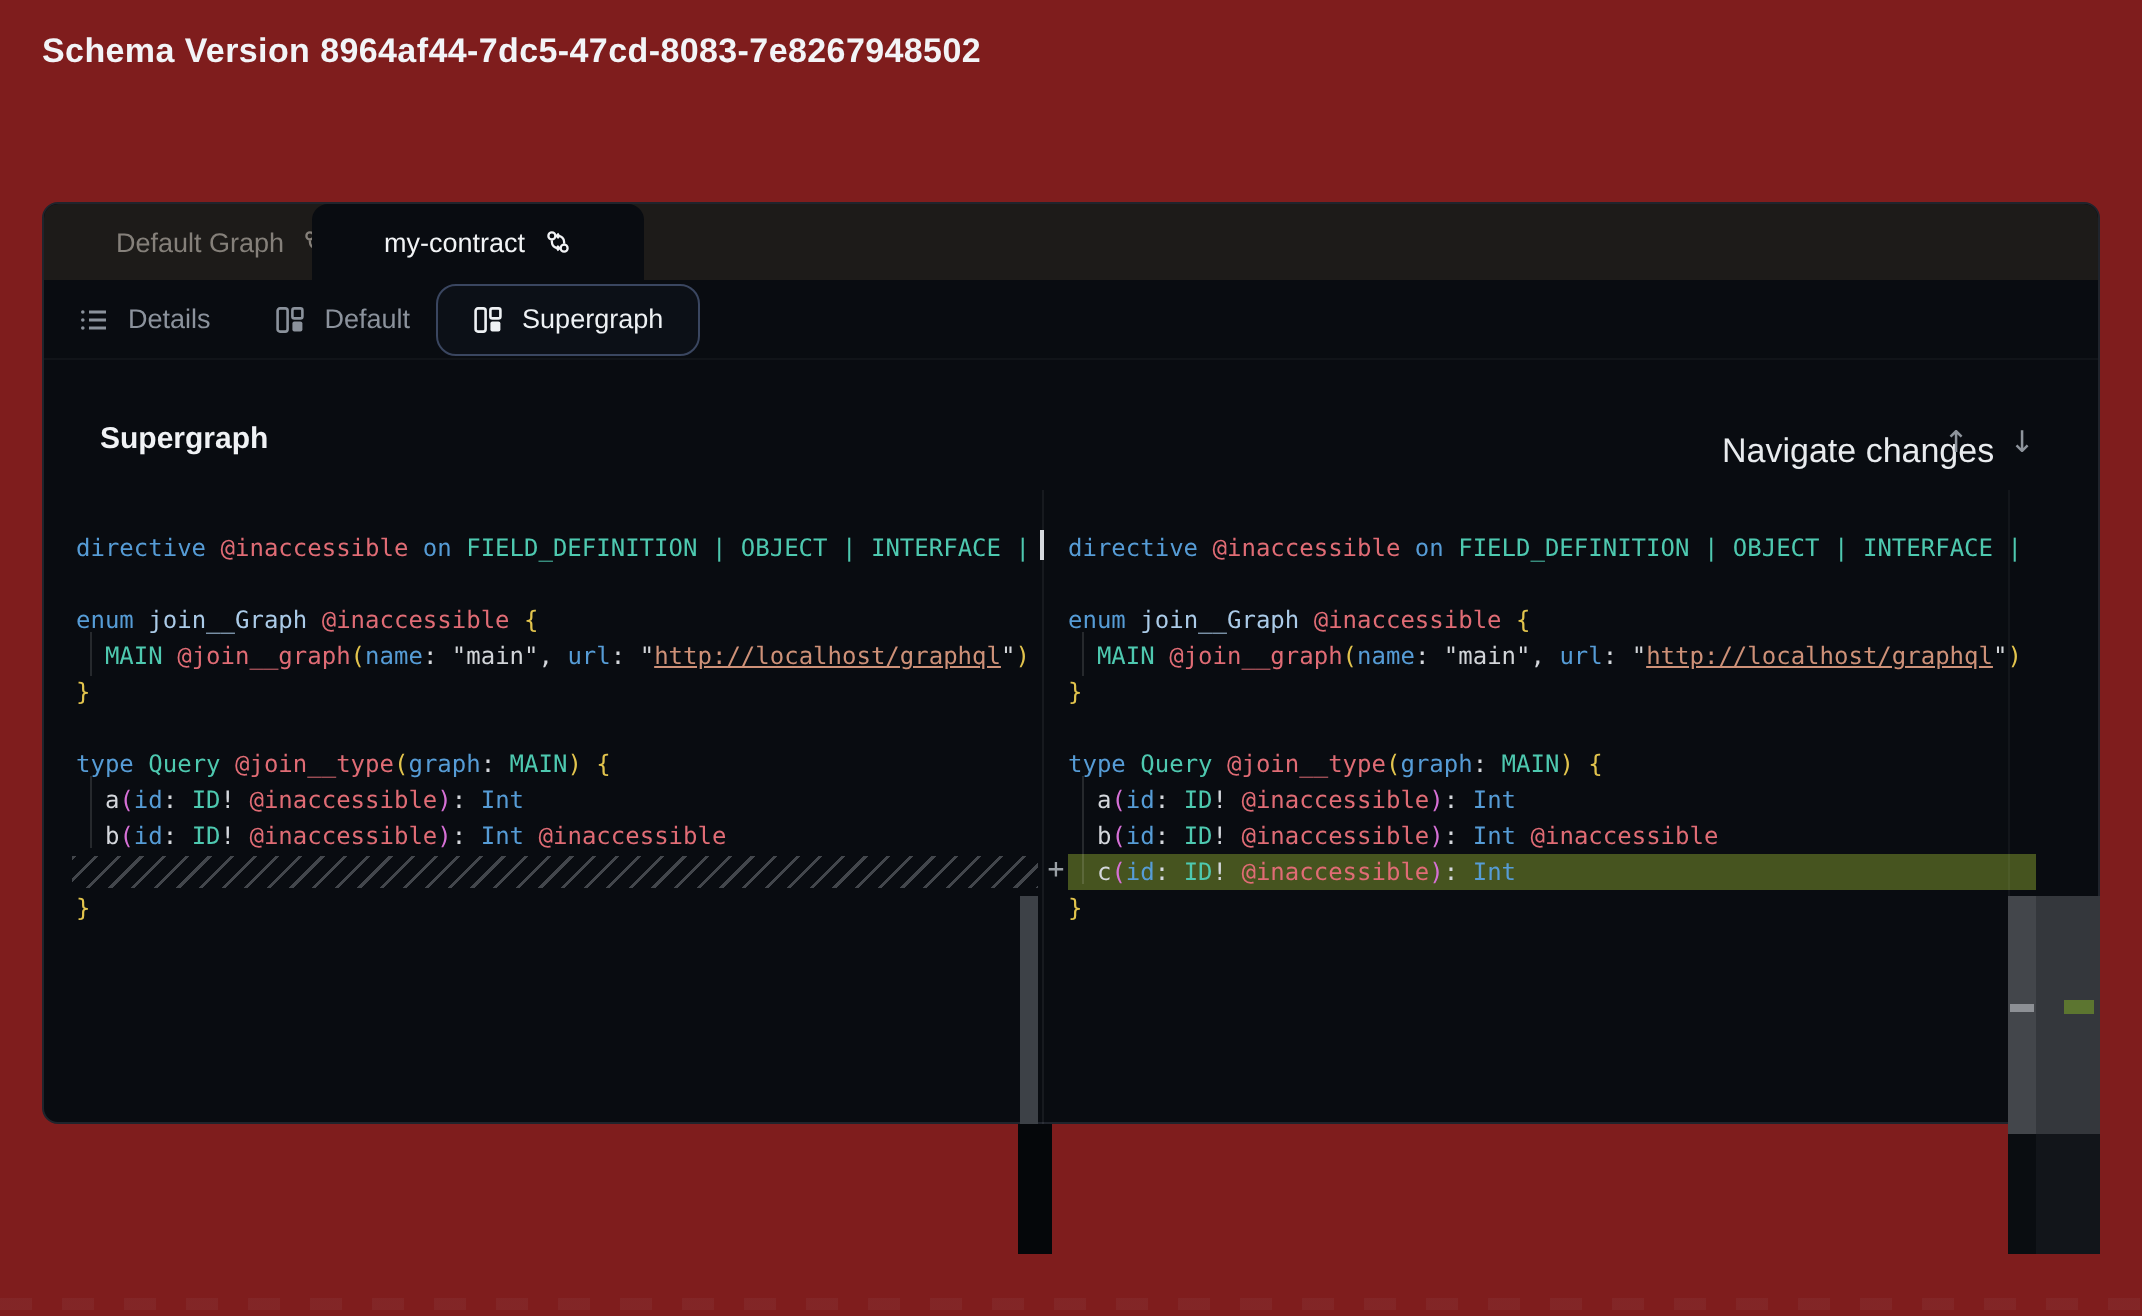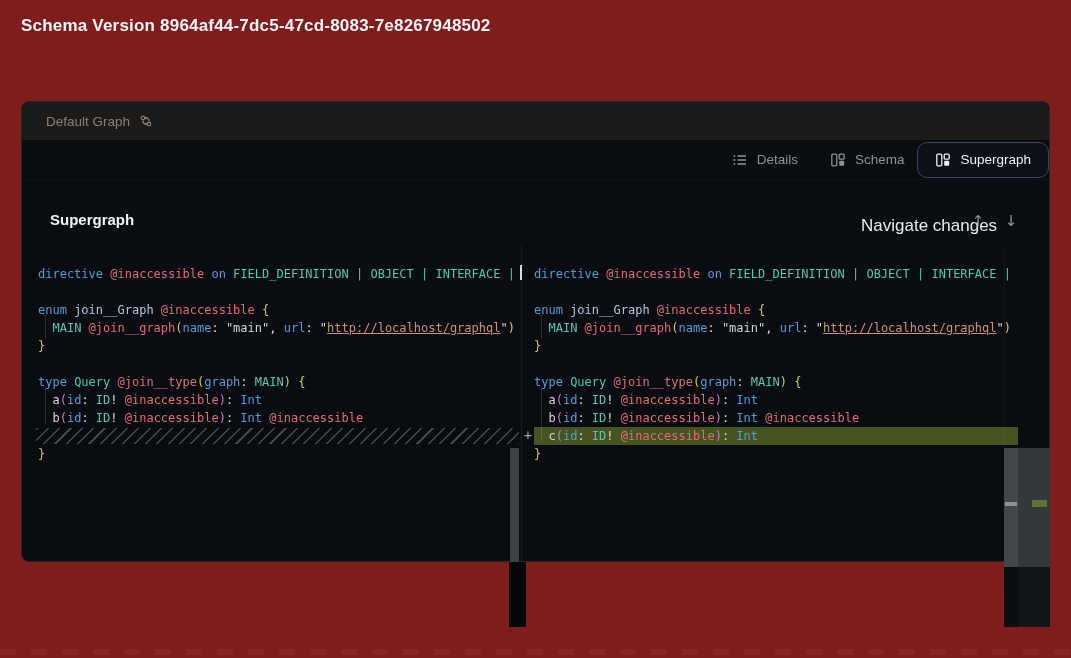--- a/index.html
+++ b/index.html
@@ -5,26 +5,26 @@
   html,body{margin:0;padding:0;background:#0c0f15;}
   .screen{position:relative;width:1071px;height:658px;background:#7f1d1d;overflow:hidden;
           font-family:"Liberation Sans",sans-serif;}
   
   .page-title{position:absolute;left:21px;top:16px;font-size:17px;font-weight:700;color:#f2f4f7;letter-spacing:.2px;}
   .page-subtitle{position:absolute;left:21px;top:44px;font-size:13px;color:#8d939c;}
   
   .card{position:absolute;left:21px;top:101px;width:1029px;height:461px;background:#090c11;
         border:1px solid #20242c;border-radius:8px;box-sizing:border-box;overflow:hidden;}
   .tabbar{position:relative;height:38px;background:#1d1b19;border-radius:7px 7px 0 0;}
-  .gtab{position:absolute;top:0;height:38px;display:flex;align-items:center;gap:9px;padding:0 24px;
+  .gtab{position:absolute;top:0;height:38px;display:flex;align-items:center;gap:9px;padding:0 36px;
         font-size:13.5px;color:#85807a;cursor:pointer;box-sizing:border-box;text-align:center;}
   .gtab.active{background:#090c11;color:#f2f4f6;border-radius:8px 8px 0 0;}
   .gtab svg{flex:0 0 auto;}
   .subtabs{position:relative;height:39px;display:flex;align-items:center;padding-left:17px;
-           border-bottom:1px solid rgba(255,255,255,0.035);justify-content:flex-end;}
+           border-bottom:1px solid rgba(255,255,255,0.035);}
   .vtab{display:flex;align-items:center;gap:9px;font-size:13.5px;color:#8b929c;cursor:pointer;}
   .vtab.t-details{margin-right:32px;}
   .vtab.t-schema{margin-right:13px;}
   .vtab.active{color:#eef1f4;border:1px solid var(--accent-border);background:#0c1017;
                border-radius:10px;height:36px;padding:0 17px;box-sizing:border-box;}
   
   .panel-title{position:absolute;left:50px;top:211px;font-size:15px;font-weight:700;color:#f0f2f5;}
   .nav-label{position:absolute;left:861px;top:216px;font-size:17px;color:#e8ebee;}
   .nav-btn{position:absolute;top:209px;width:24px;height:24px;background:none;border:none;
            color:#8e949c;font-size:15px;cursor:pointer;font-family:"DejaVu Sans",sans-serif;padding:0;}
@@ -77,20 +77,33 @@
           <svg width="14" height="14" viewBox="0 0 16 16" fill="none" stroke="currentColor" stroke-width="1.3">
             <circle cx="4.5" cy="4.5" r="2"></circle>
               <circle cx="11.5" cy="11.5" r="2"></circle>
             <path d="M11.5 9V8a3.5 3.5 0 0 0-3.5-3.5H7.2"></path>
             <path d="M8.5 3.2 7.2 4.5l1.3 1.3"></path>
             <path d="M4.5 7v1a3.5 3.5 0 0 0 3.5 3.5h1.3"></path>
             <path d="M7.5 12.8l1.3-1.3-1.3-1.3"></path>
           </svg>
         </span>
       </div>
+      <div class="gtab active" style="left:134px;">
+        <span>my-contract</span>
+        <span class="ic">
+          <svg width="14" height="14" viewBox="0 0 16 16" fill="none" stroke="currentColor" stroke-width="1.3">
+            <circle cx="4.5" cy="4.5" r="2"></circle>
+              <circle cx="11.5" cy="11.5" r="2"></circle>
+            <path d="M11.5 9V8a3.5 3.5 0 0 0-3.5-3.5H7.2"></path>
+            <path d="M8.5 3.2 7.2 4.5l1.3 1.3"></path>
+            <path d="M4.5 7v1a3.5 3.5 0 0 0 3.5 3.5h1.3"></path>
+            <path d="M7.5 12.8l1.3-1.3-1.3-1.3"></path>
+          </svg>
+        </span>
+      </div>
     </div>
 
     <div class="subtabs">
       <div class="vtab t-details">
         <span class="ic">
           <svg width="16" height="16" viewBox="0 0 16 16" fill="none" stroke="currentColor" stroke-width="1.4">
             <path d="M5.5 4h8.5M5.5 8h8.5M5.5 12h8.5"></path>
             <circle cx="2.4" cy="4" r="0.9" fill="currentColor" stroke="none"></circle>
             <circle cx="2.4" cy="8" r="0.9" fill="currentColor" stroke="none"></circle>
             <circle cx="2.4" cy="12" r="0.9" fill="currentColor" stroke="none"></circle>
@@ -99,21 +112,21 @@
         <span>Details</span>
       </div>
       <div class="vtab t-schema">
         <span class="ic">
           <svg width="16" height="16" viewBox="0 0 16 16" fill="none" stroke="currentColor" stroke-width="1.3">
             <rect x="1.8" y="2.2" width="5" height="11.6" rx="1.2"></rect>
             <rect x="9.2" y="2.2" width="5" height="5" rx="1"></rect>
             <rect x="9.2" y="8.8" width="5" height="5" rx="1" fill="currentColor" stroke="none"></rect>
           </svg>
         </span>
-        <span>Schema</span>
+        <span>Default</span>
       </div>
       <div class="vtab active">
         <span class="ic">
           <svg width="16" height="16" viewBox="0 0 16 16" fill="none" stroke="currentColor" stroke-width="1.3">
             <rect x="1.8" y="2.2" width="5" height="11.6" rx="1.2"></rect>
             <rect x="9.2" y="2.2" width="5" height="5" rx="1"></rect>
             <rect x="9.2" y="8.8" width="5" height="5" rx="1" fill="currentColor" stroke="none"></rect>
           </svg>
         </span>
         <span>Supergraph</span>

